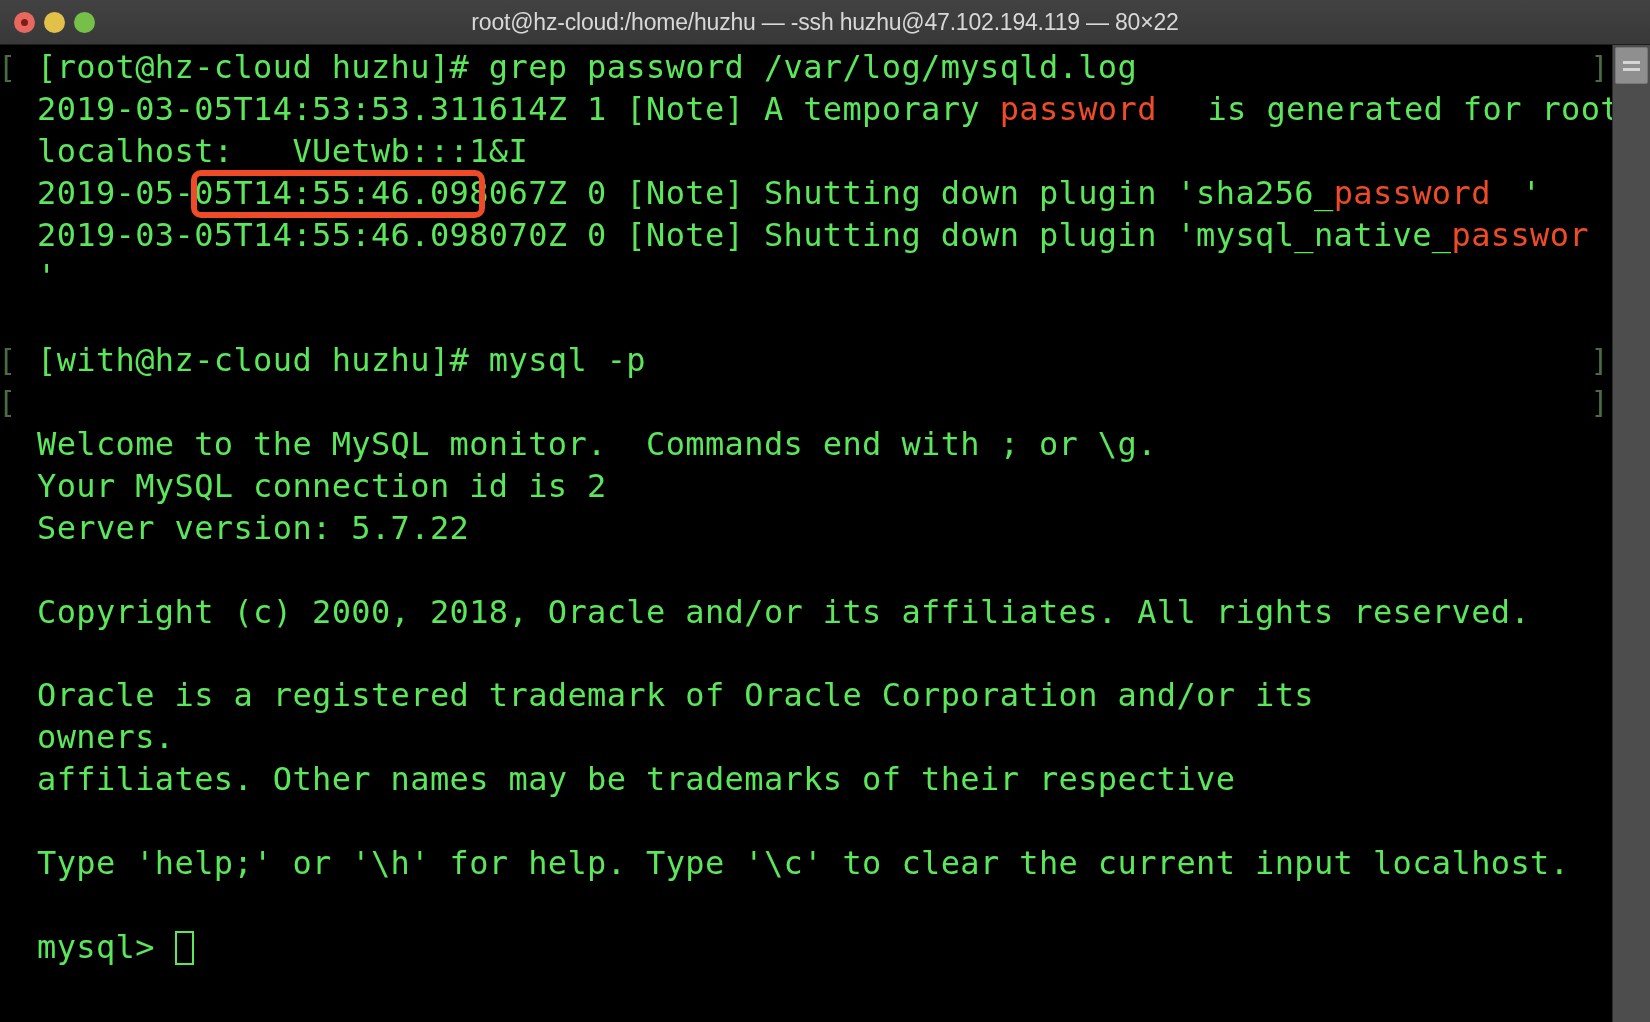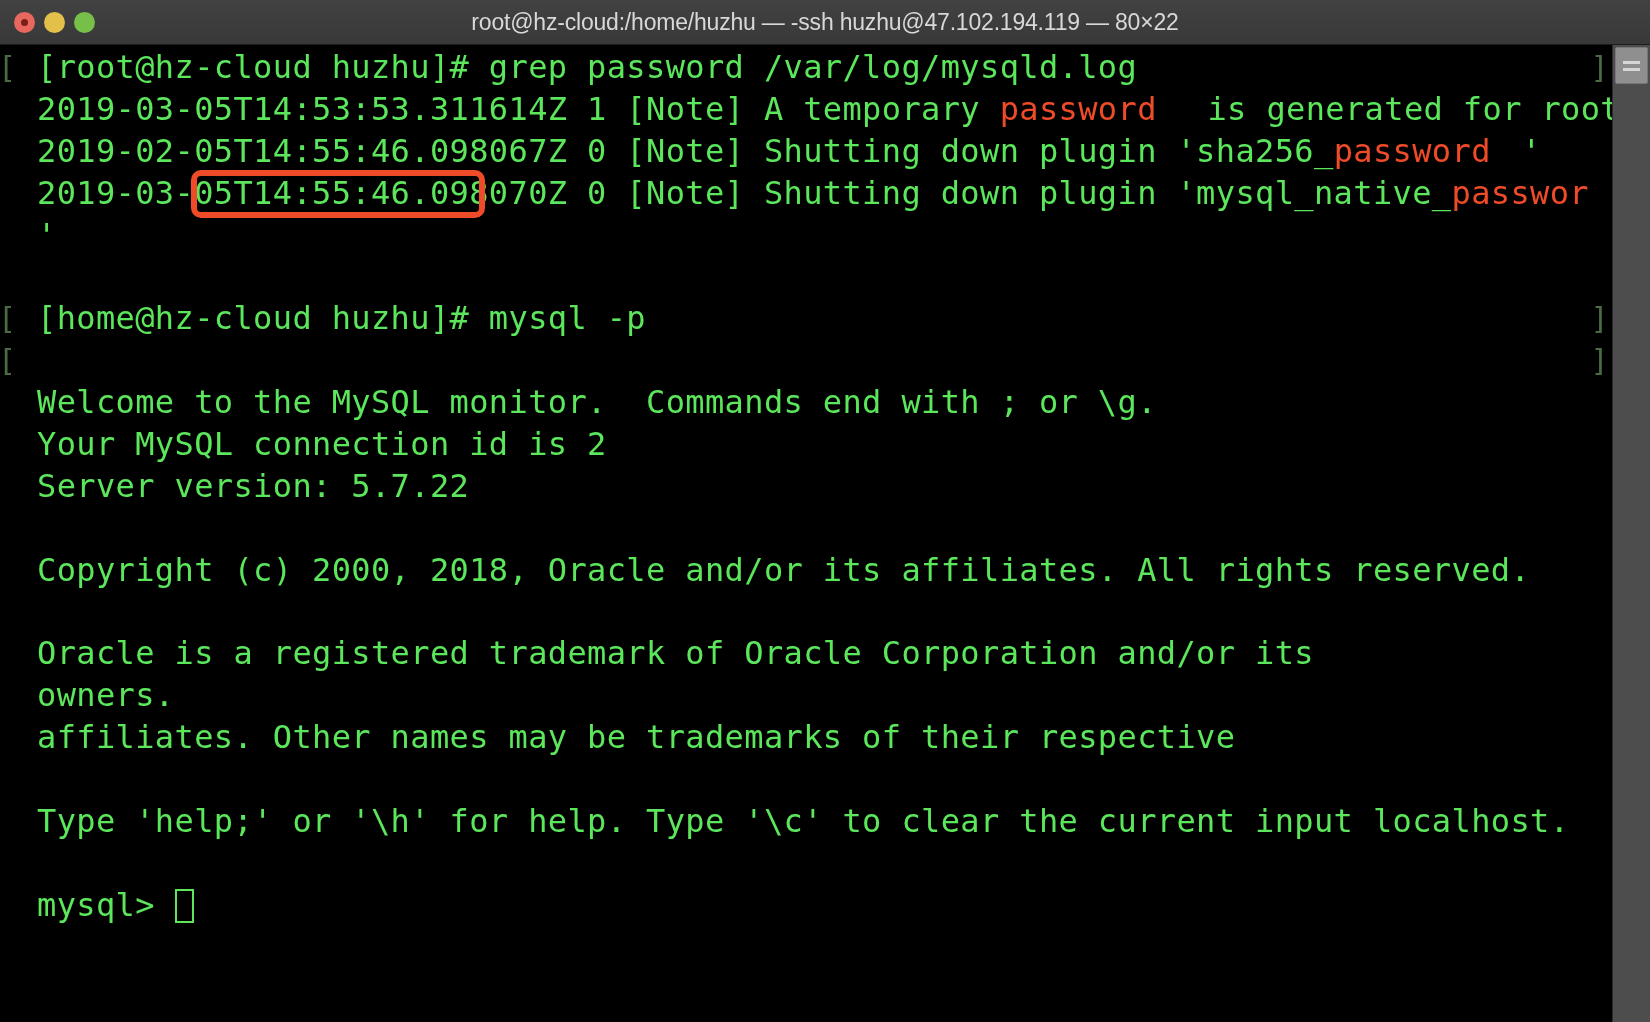--- a/index.html
+++ b/index.html
@@ -179,25 +179,26 @@
       <span class="light min"></span>
       <span class="light zoom"></span>
     </div>
     <div id="window-title">root@hz-cloud:/home/huzhu — -ssh huzhu@47.102.194.119 — 80×22</div>
   </div>
 
   <div id="terminal-body">
     <div id="screen">
         <div class="row"><span class="mark-left">[</span><span class="fg-green">[root@hz-cloud huzhu]# grep password /var/log/mysqld.log</span><span class="mark-right">]</span></div>
         <div class="row"><span class="fg-green">2019-03-05T14:53:53.311614Z 1 [Note] A temporary </span><span class="fg-red">password</span><span class="fg-green"> is generated for root@</span></div>
-        <div class="row"><span class="fg-green">2019-02-05T14:55:46.098067Z 0 [Note] Shutting down plugin 'sha256_</span><span class="fg-red">password</span><span class="fg-green">'</span></div>
+        <div class="row"><span class="fg-green">localhost:   VUetwb:::1&amp;I</span></div>
+        <div class="row"><span class="fg-green">2019-05-05T14:55:46.098067Z 0 [Note] Shutting down plugin 'sha256_</span><span class="fg-red">password</span><span class="fg-green">'</span></div>
         <div class="row"><span class="fg-green">2019-03-05T14:55:46.098070Z 0 [Note] Shutting down plugin 'mysql_native_</span><span class="fg-red">passwor</span></div>
         <div class="row"><span class="fg-green">'</span></div>
         <div class="row"></div>
-        <div class="row"><span class="mark-left">[</span><span class="fg-green">[home@hz-cloud huzhu]# mysql -p</span><span class="mark-right">]</span></div>
+        <div class="row"><span class="mark-left">[</span><span class="fg-green">[with@hz-cloud huzhu]# mysql -p</span><span class="mark-right">]</span></div>
         <div class="row"><span class="mark-left">[</span><span class="mark-right">]</span></div>
         <div class="row"><span class="fg-green">Welcome to the MySQL monitor.  Commands end with ; or \g.</span></div>
         <div class="row"><span class="fg-green">Your MySQL connection id is 2</span></div>
         <div class="row"><span class="fg-green">Server version: 5.7.22</span></div>
         <div class="row"></div>
         <div class="row"><span class="fg-green">Copyright (c) 2000, 2018, Oracle and/or its affiliates. All rights reserved.</span></div>
         <div class="row"></div>
         <div class="row"><span class="fg-green">Oracle is a registered trademark of Oracle Corporation and/or its</span></div>
         <div class="row"><span class="fg-green">owners.</span></div>
         <div class="row"><span class="fg-green">affiliates. Other names may be trademarks of their respective</span></div>

